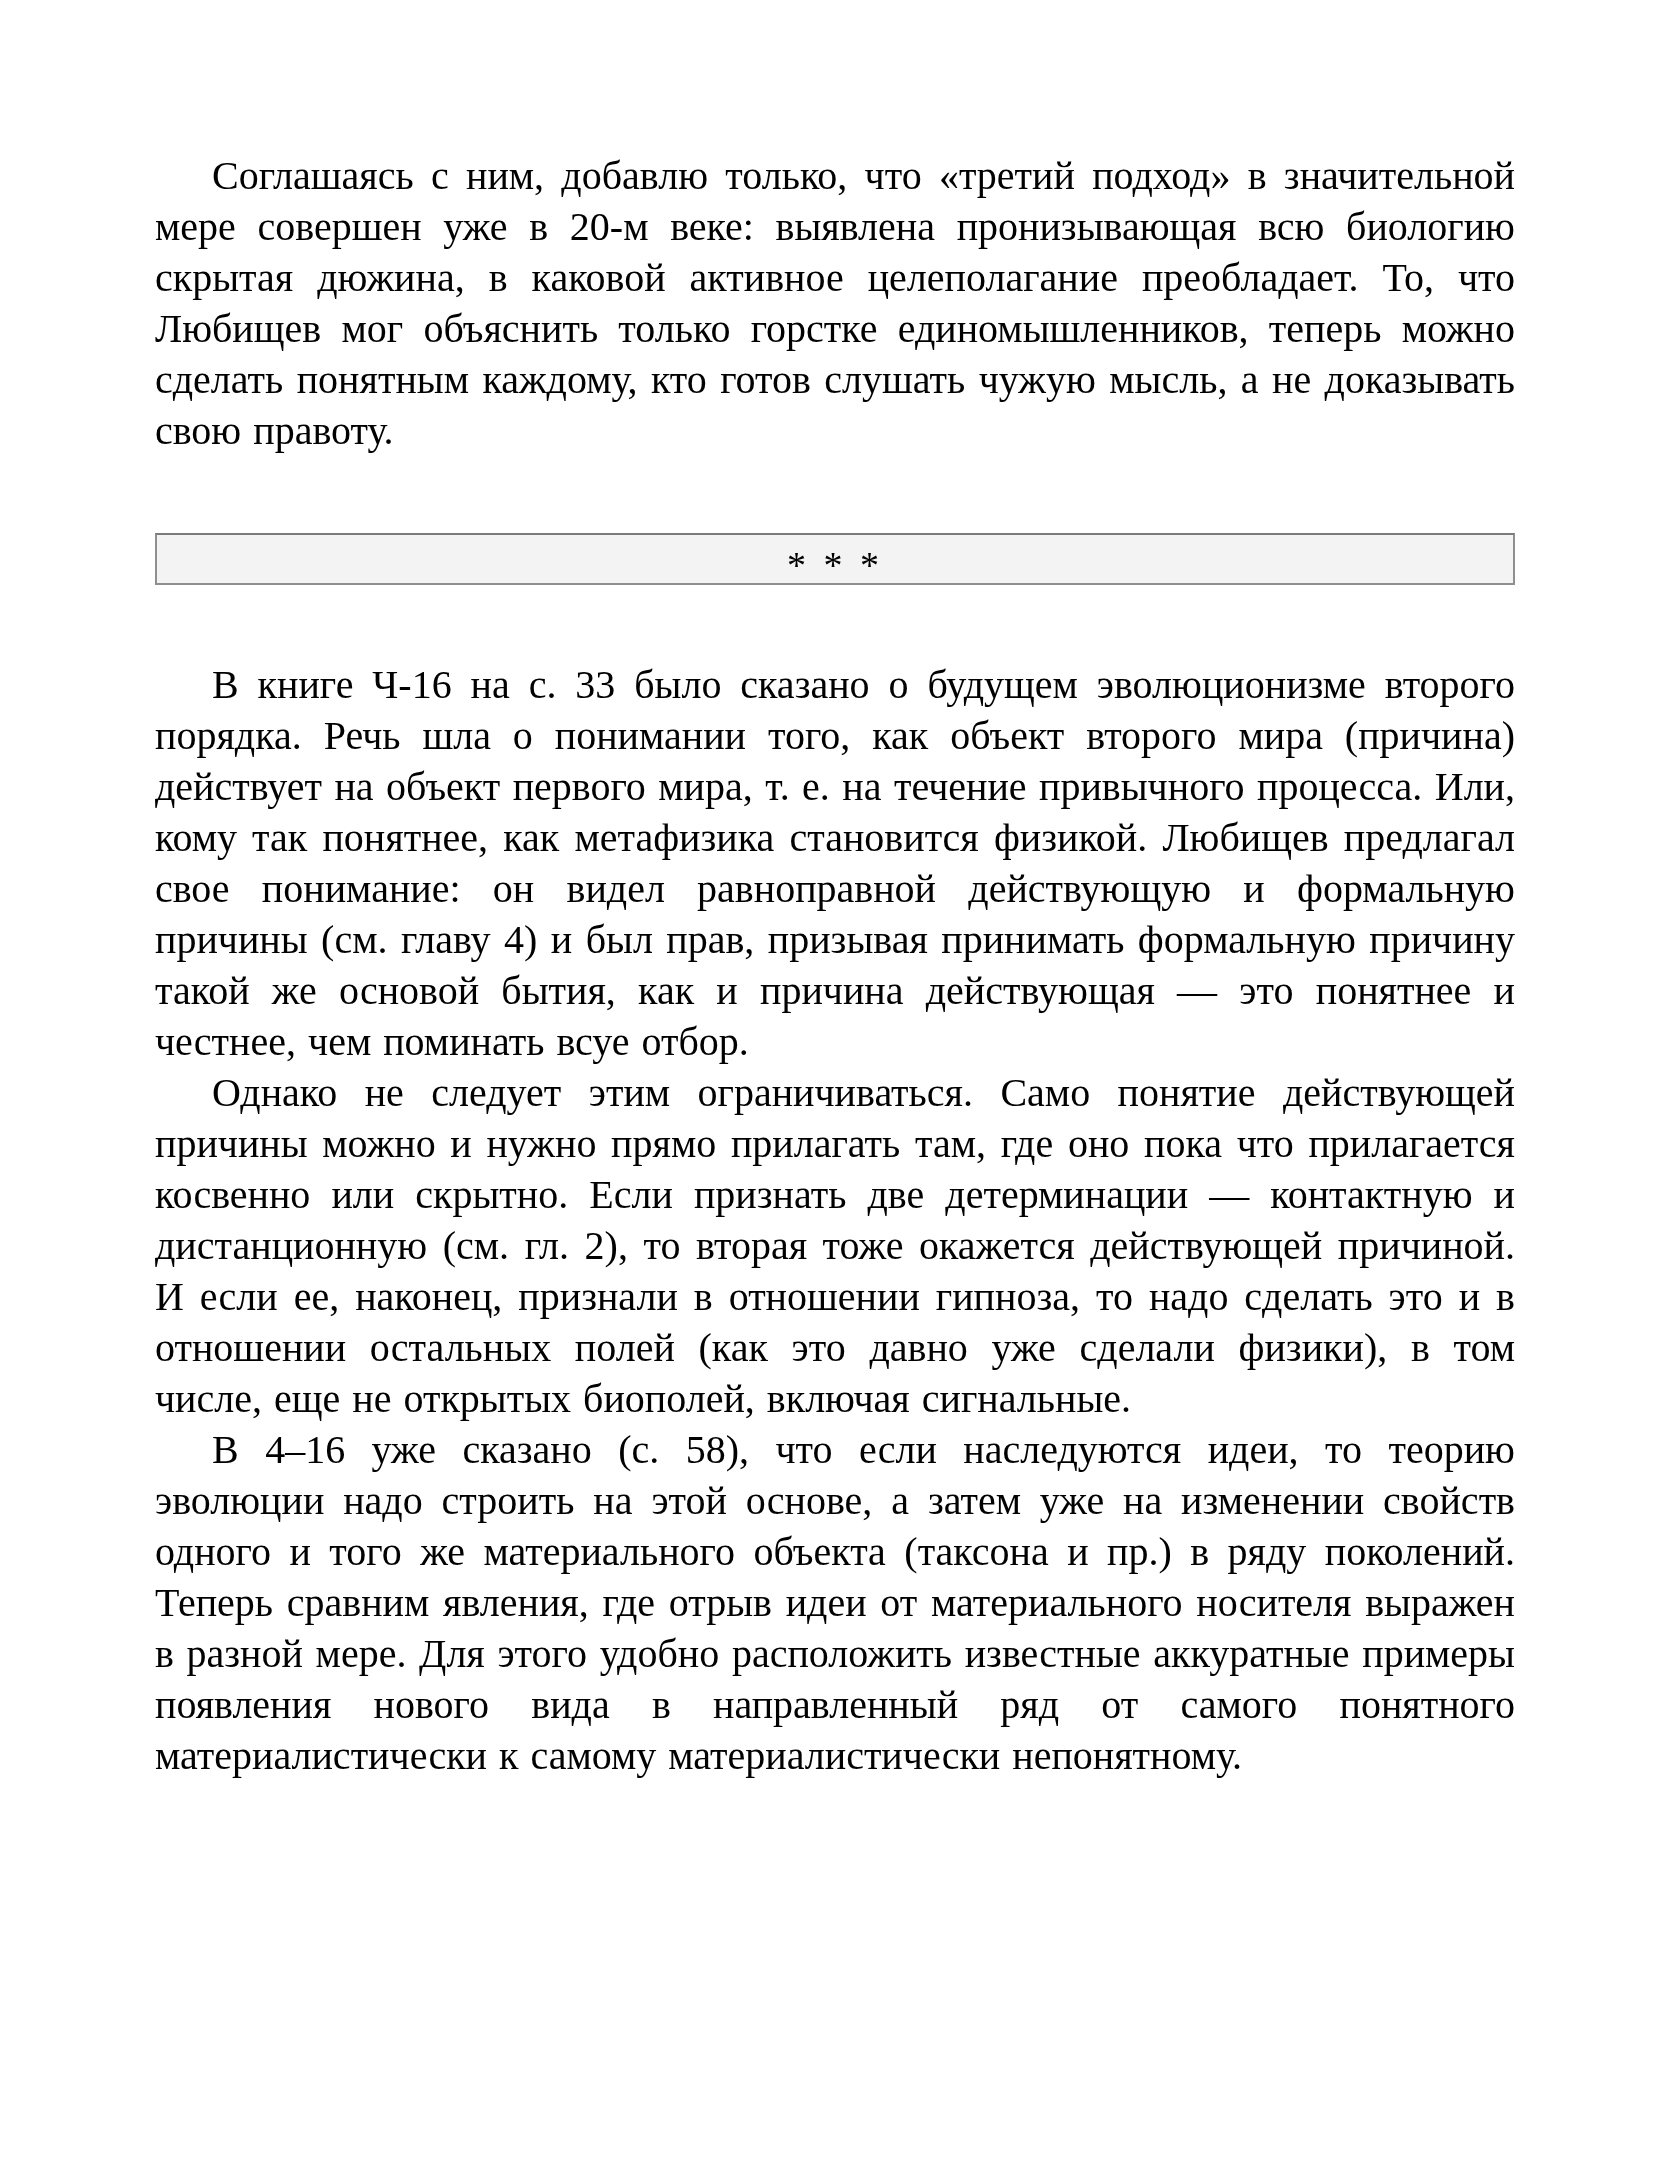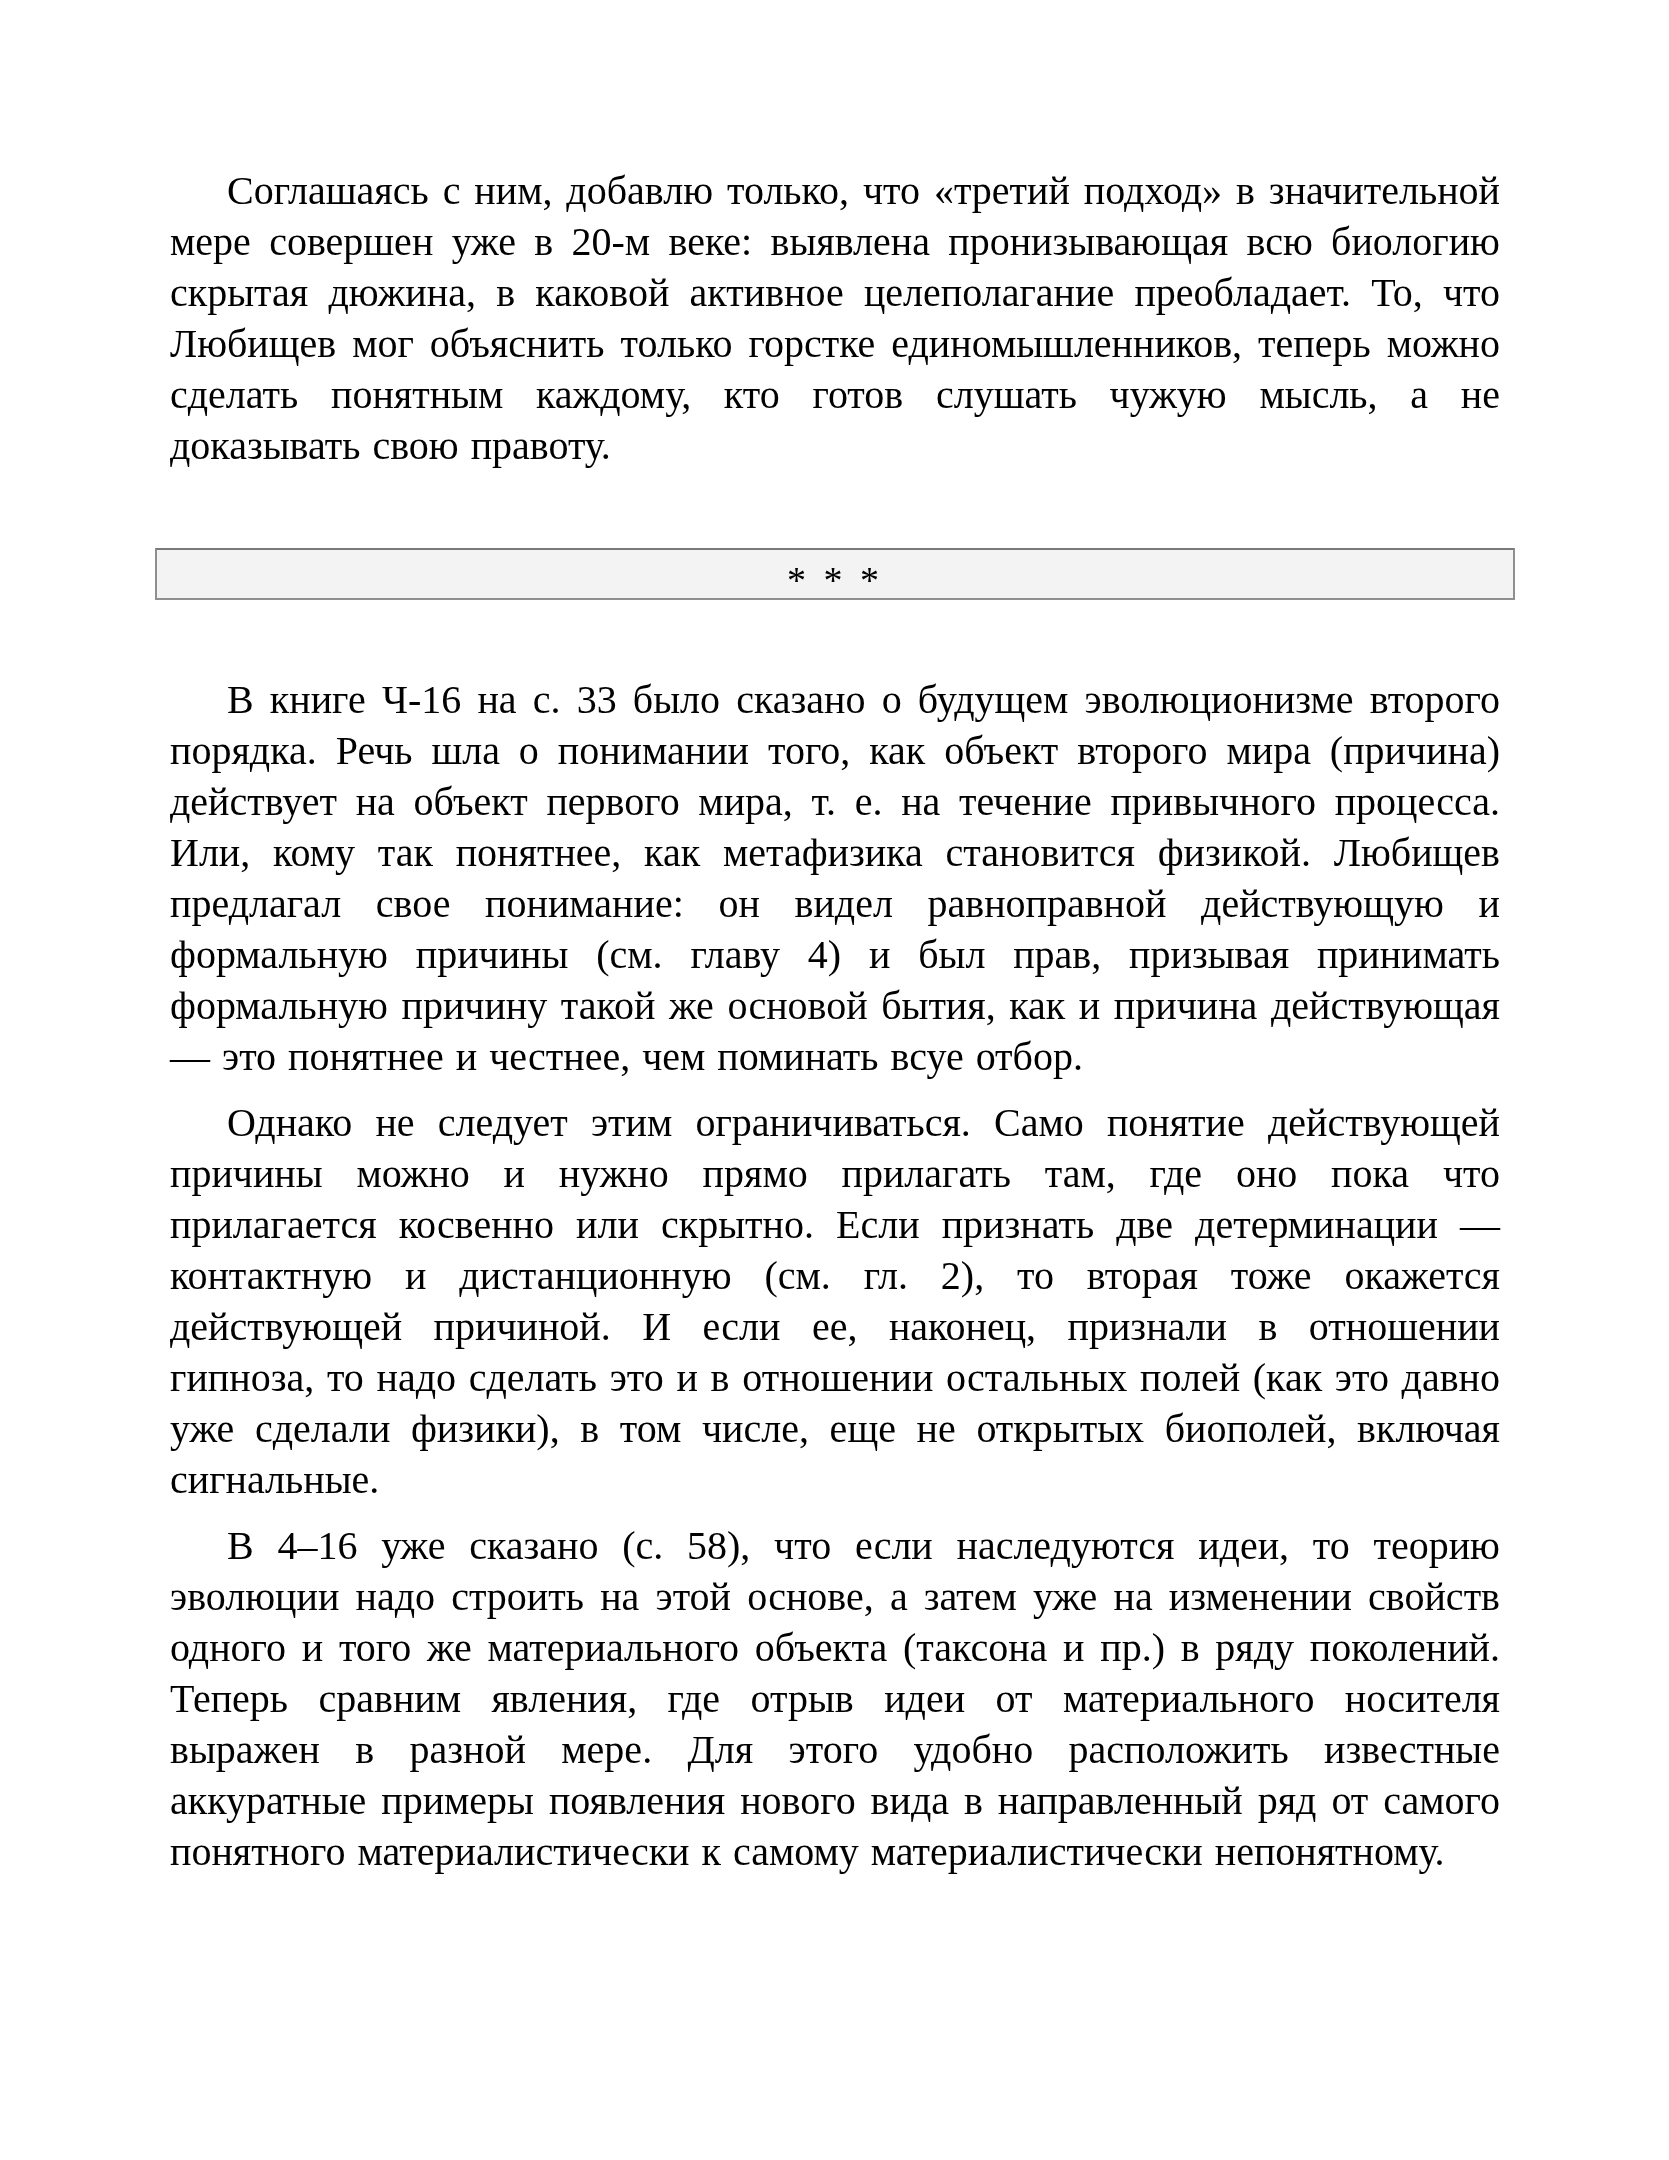--- a/index.html
+++ b/index.html
@@ -14,21 +14,21 @@
     margin: 0 auto;
     background: #ffffff;
     box-sizing: border-box;
     padding: 150px 154px 0 155px;
     font-family: "Liberation Serif", "DejaVu Serif", serif;
     font-size: 40px;
     line-height: 51px;
     color: #000000;
   }
   .para {
-    margin: 15px;
+    margin: 0;
     text-align: justify;
     text-align-last: left;
     text-indent: 57px;
     word-spacing: 2px;
   }
   .separator-box {
     box-sizing: border-box;
     margin: 77px 0 74px 0;
     height: 52px;
     background: #f3f3f3;

